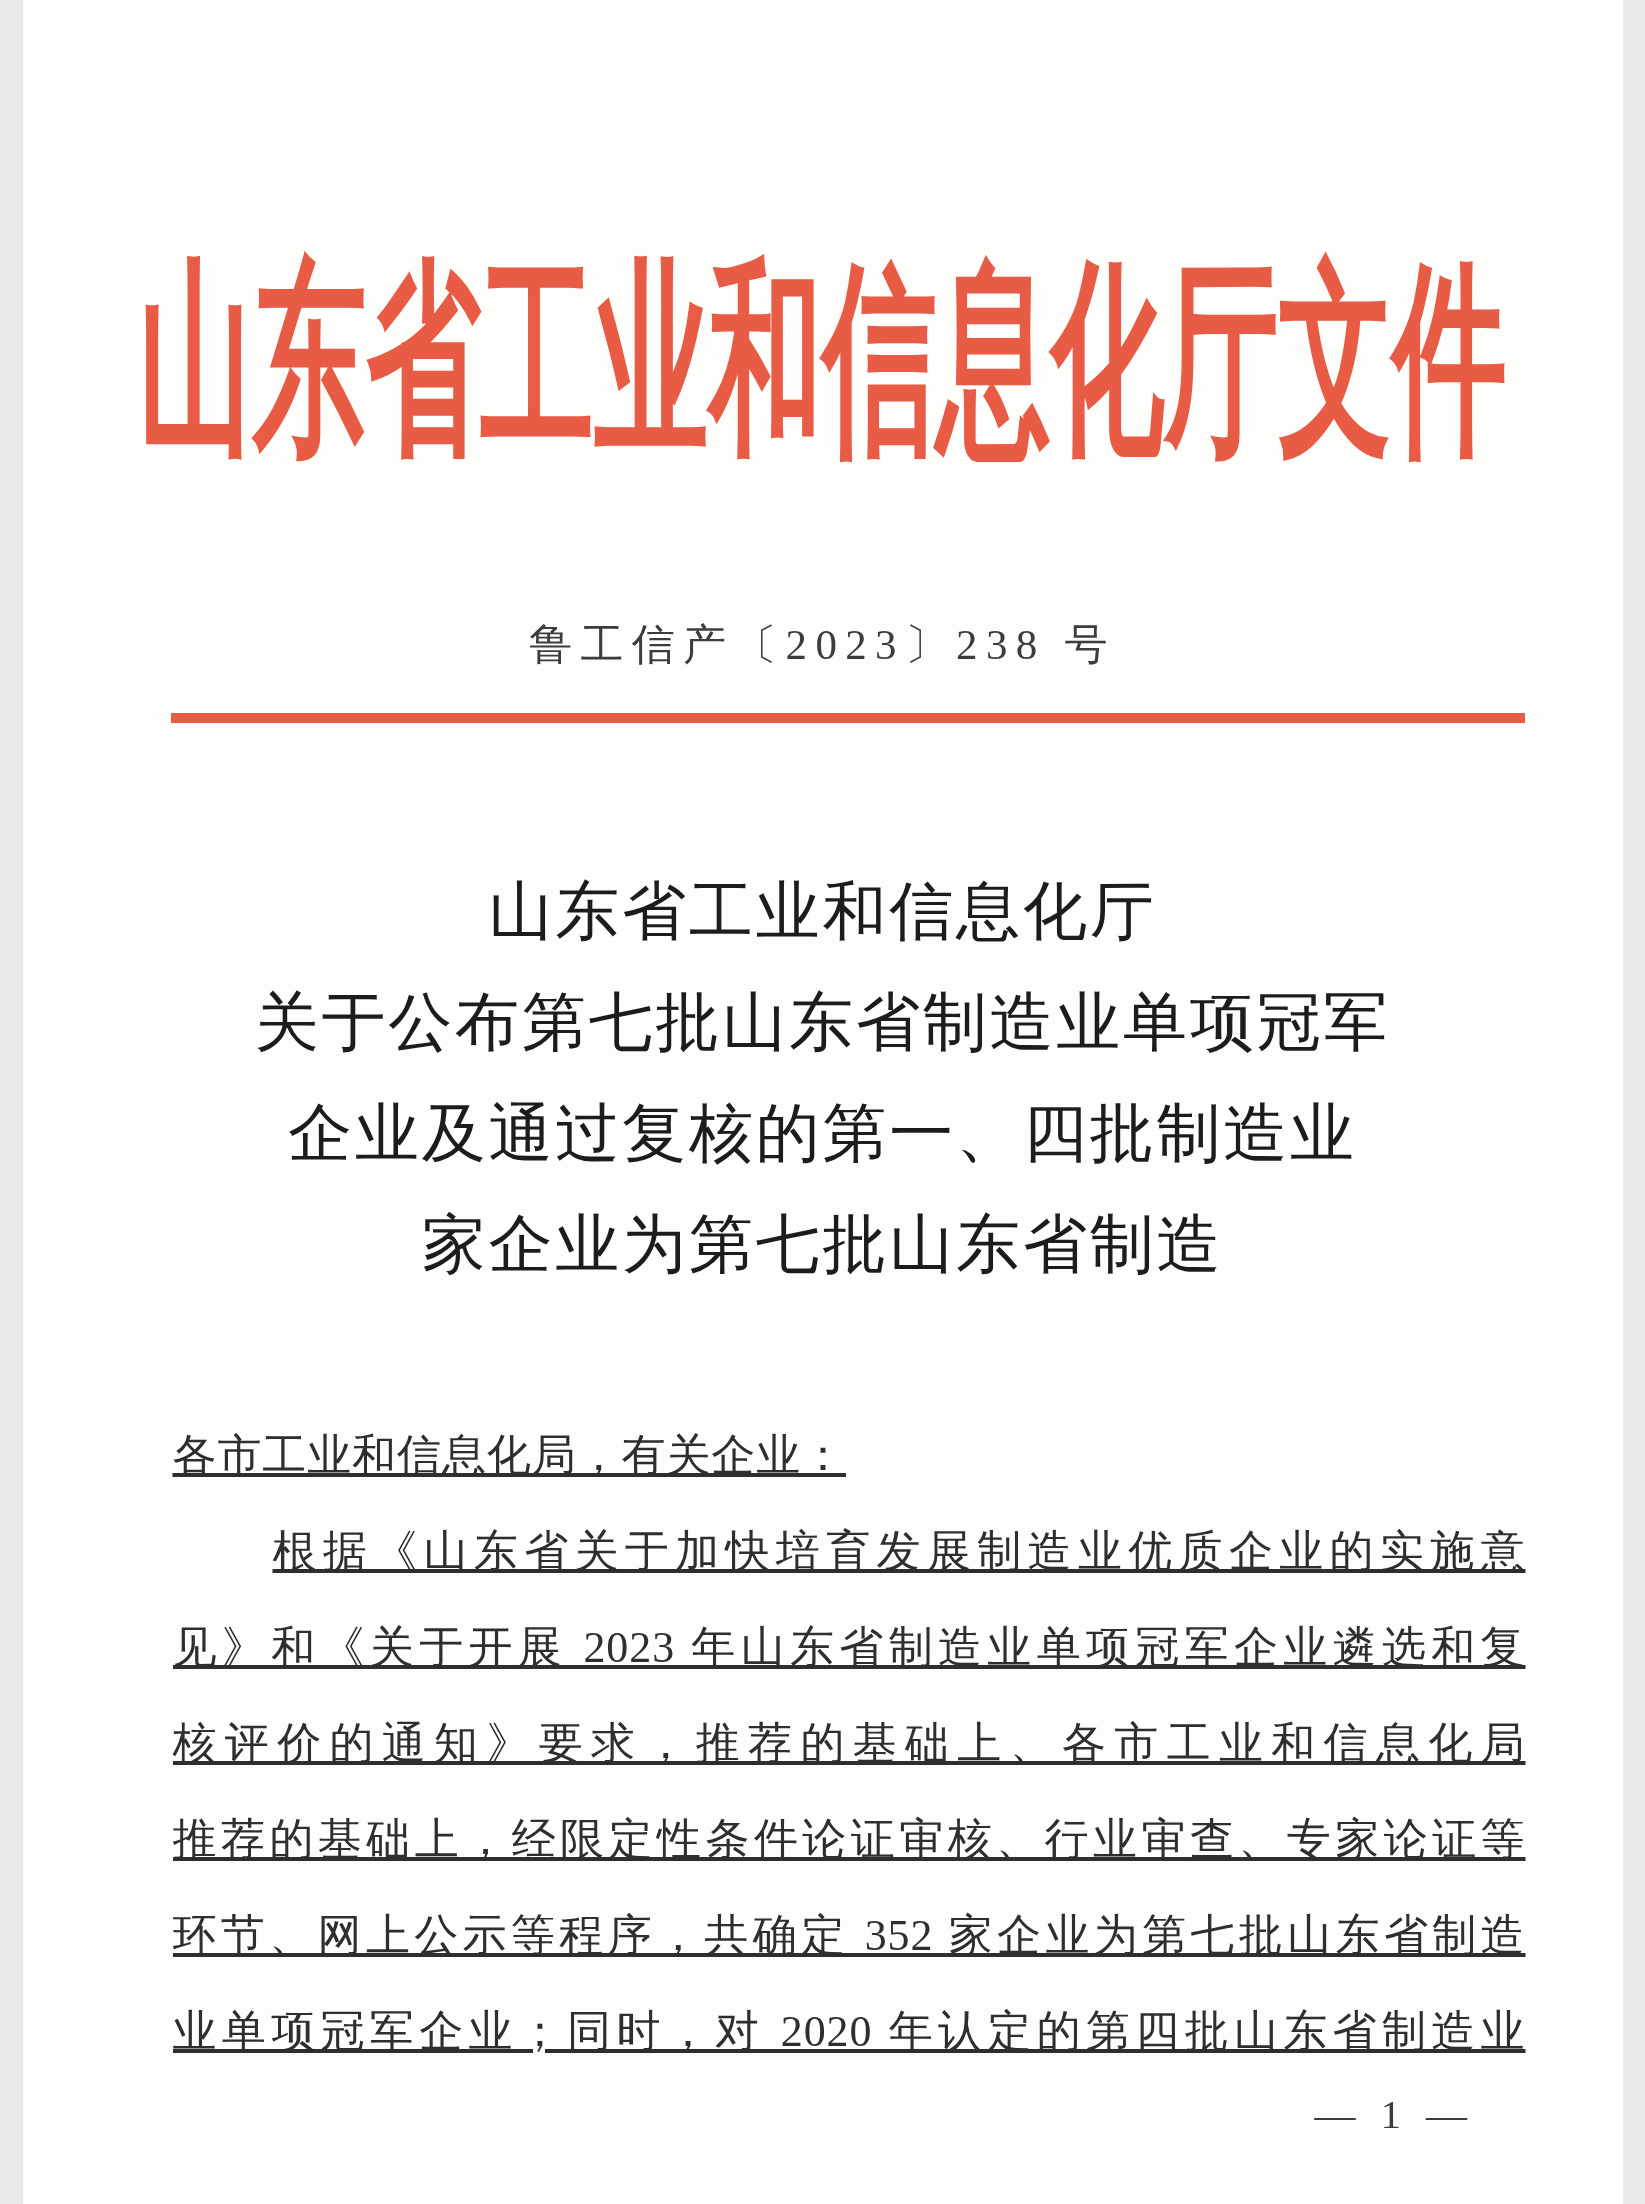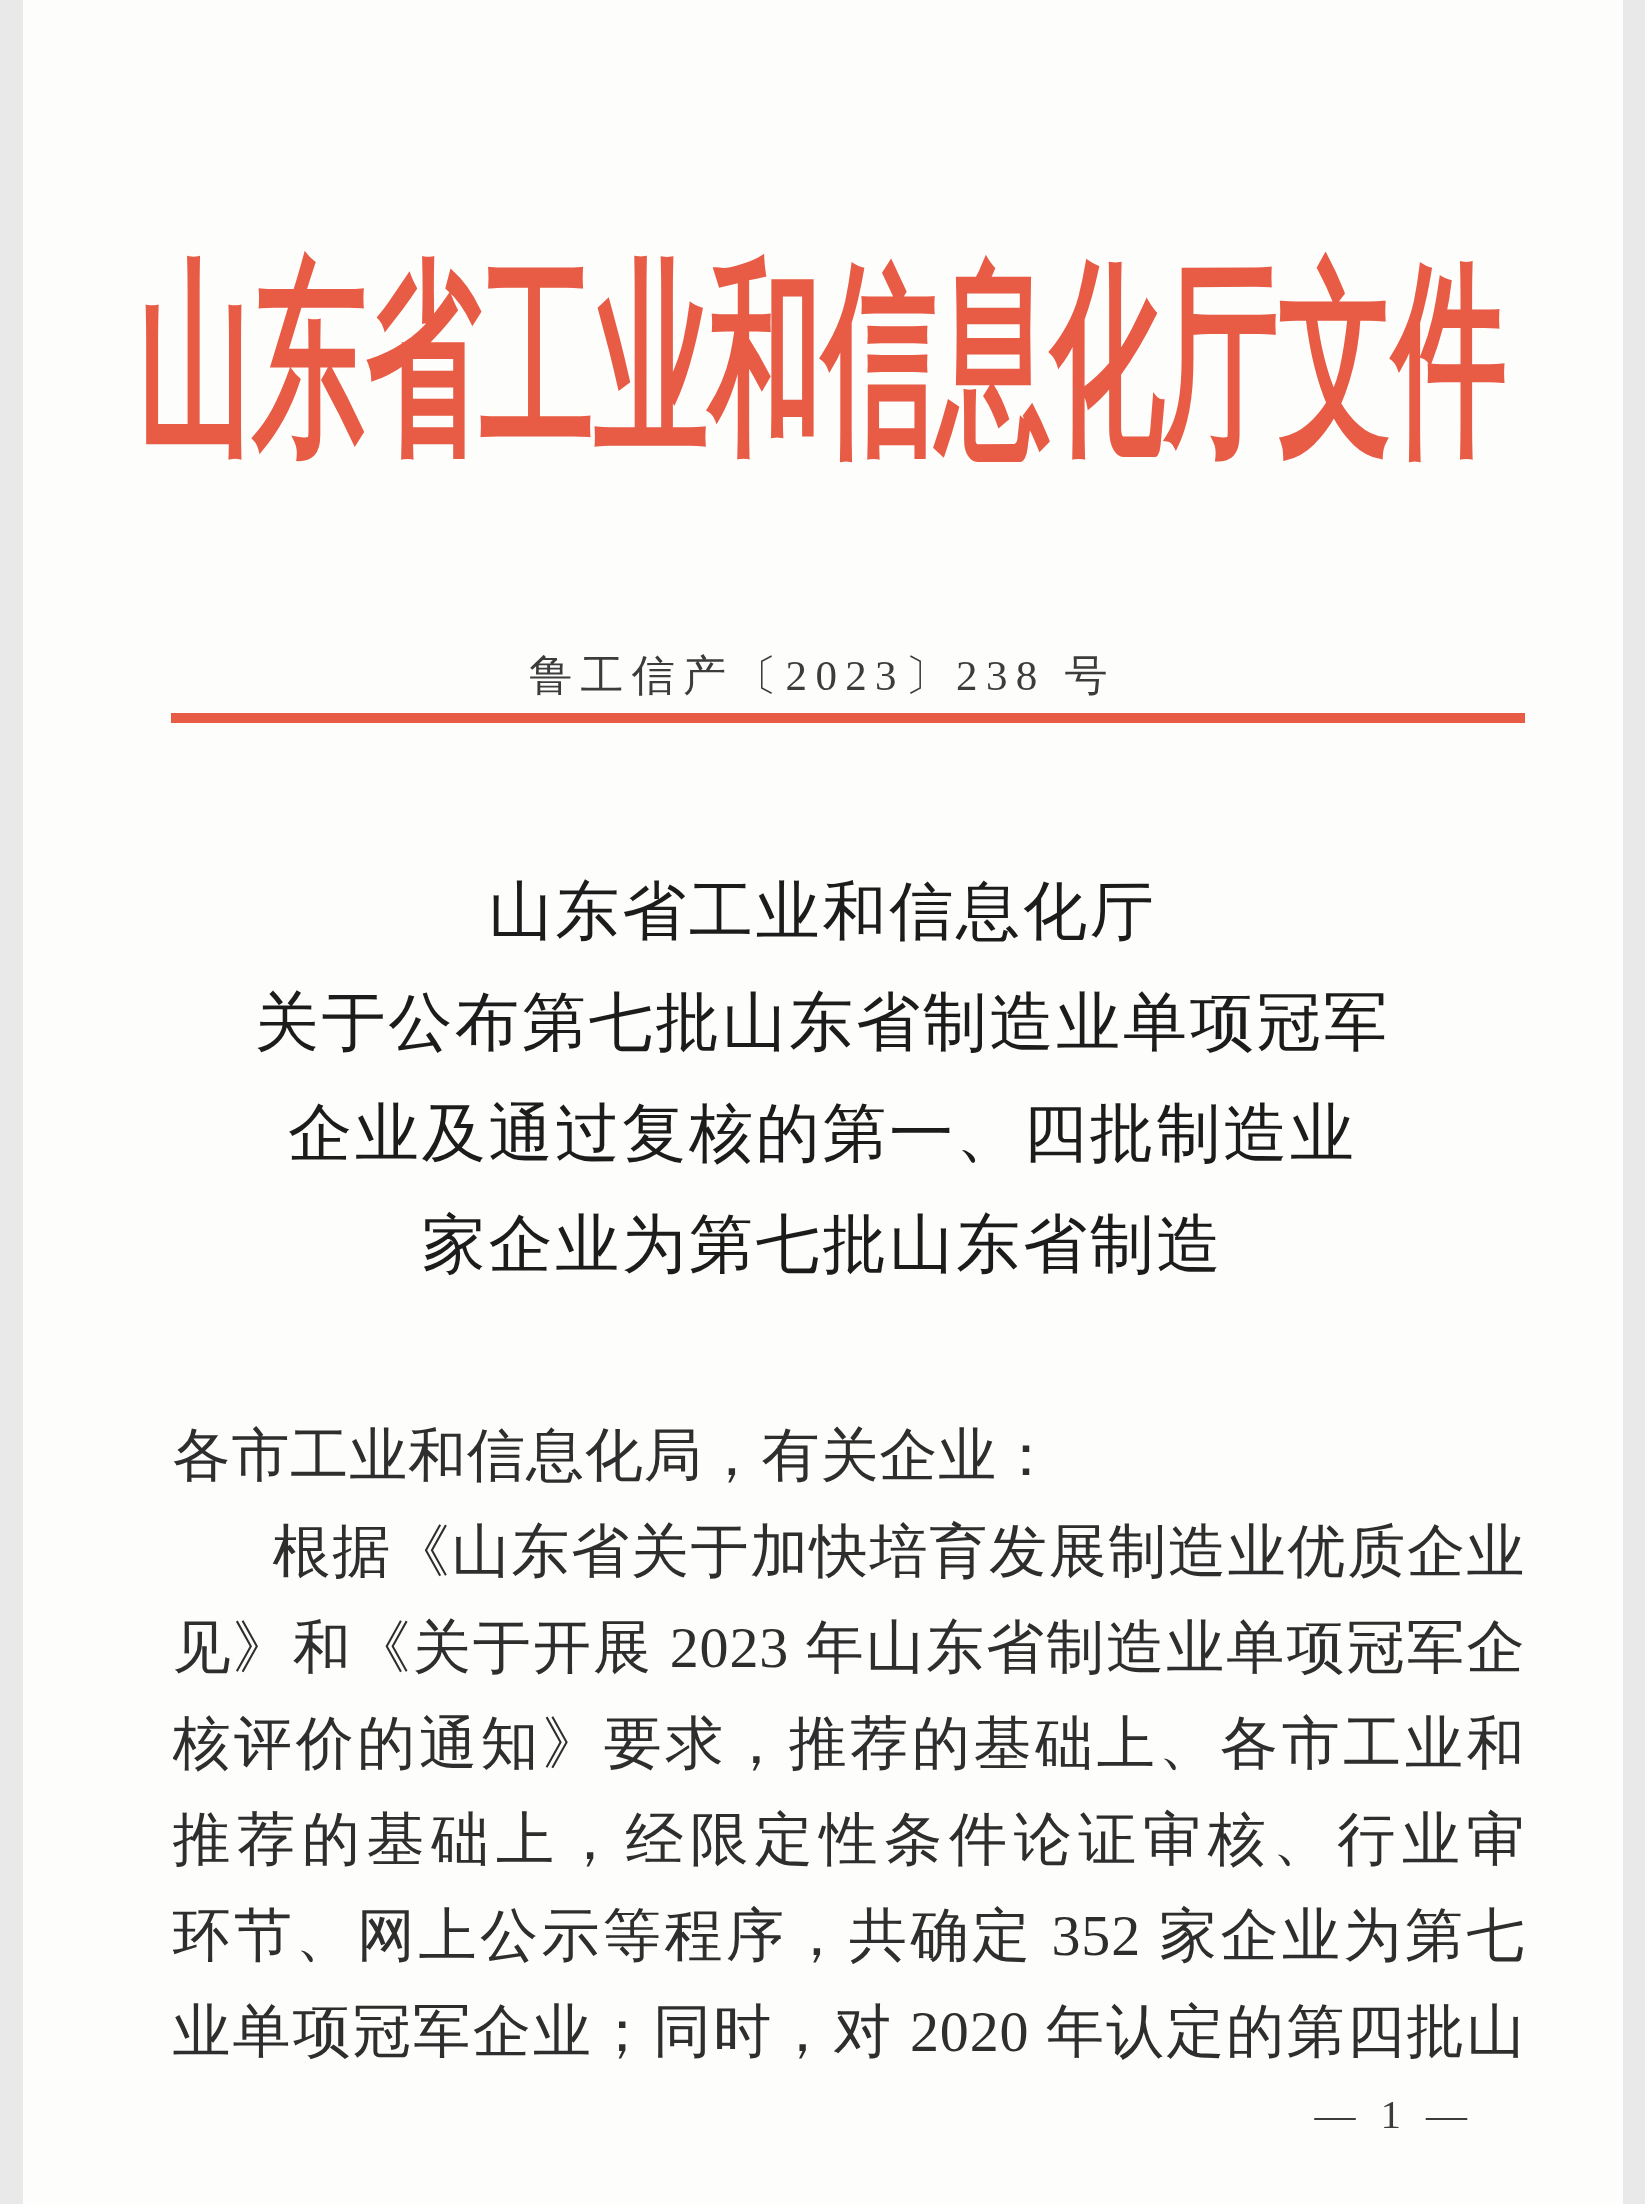--- a/index.html
+++ b/index.html
@@ -32,21 +32,21 @@
     line-height:114px;
     font-weight:bold;
     letter-spacing:0px;
     white-space:nowrap;
     transform:scaleY(1.83);
     transform-origin:top center;
   }
   
   .doc-number{
     position:absolute;
-    top:648px;
+    top:617px;
     left:0;
     width:100%;
     text-align:center;
     color:var(--ink-muted);
     font-size:43px;
     line-height:55px;
     letter-spacing:8.3px;
     white-space:nowrap;
   }
   
@@ -71,23 +71,24 @@
     line-height:111px;
     letter-spacing:2.8px;
   }
   
   .body-text{
     position:absolute;
     top:1408px;
     left:150px;
     width:1353px;
     color:var(--ink-body);
-    font-size:58px;
+    font-size:44px;
     line-height:96px;
     letter-spacing:0.9px;
+    text-decoration:underline;
   }
   .body-line{
     text-align:justify;
     text-align-last:justify;
     height:96px;
     overflow:hidden;
   }
   .body-line.indent{ padding-left:100px; }
   .salutation{
     text-align:left;

